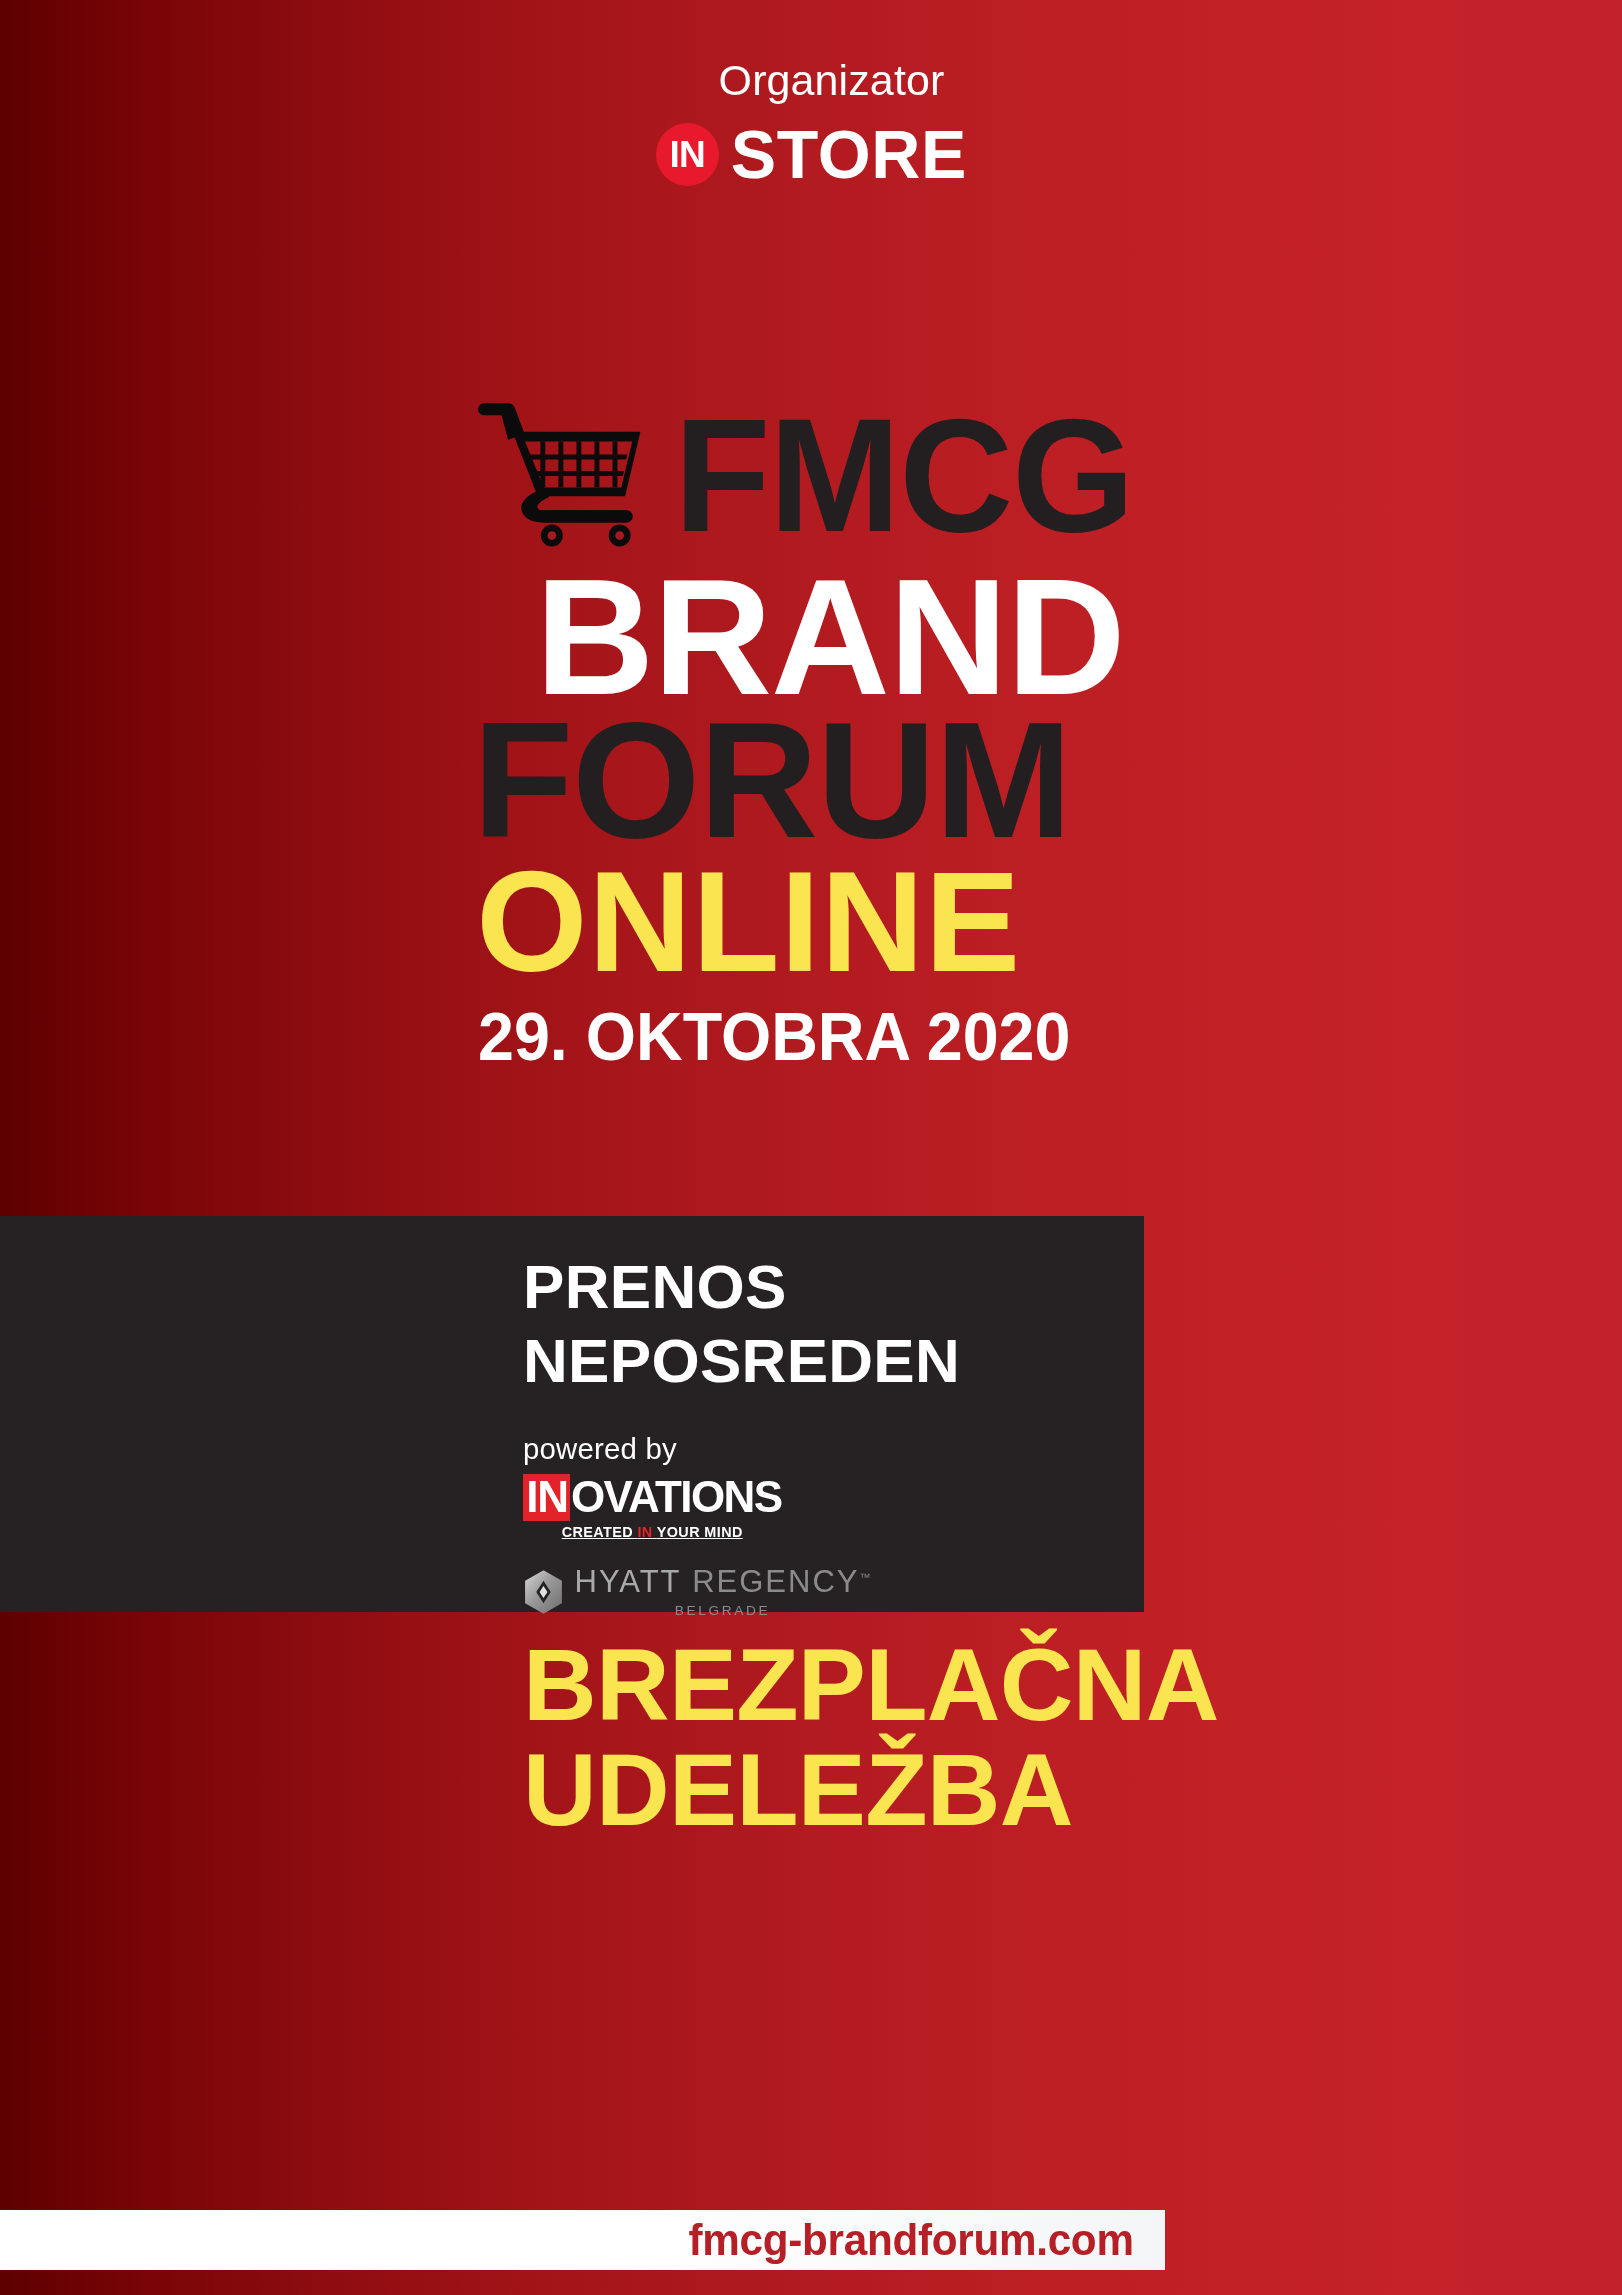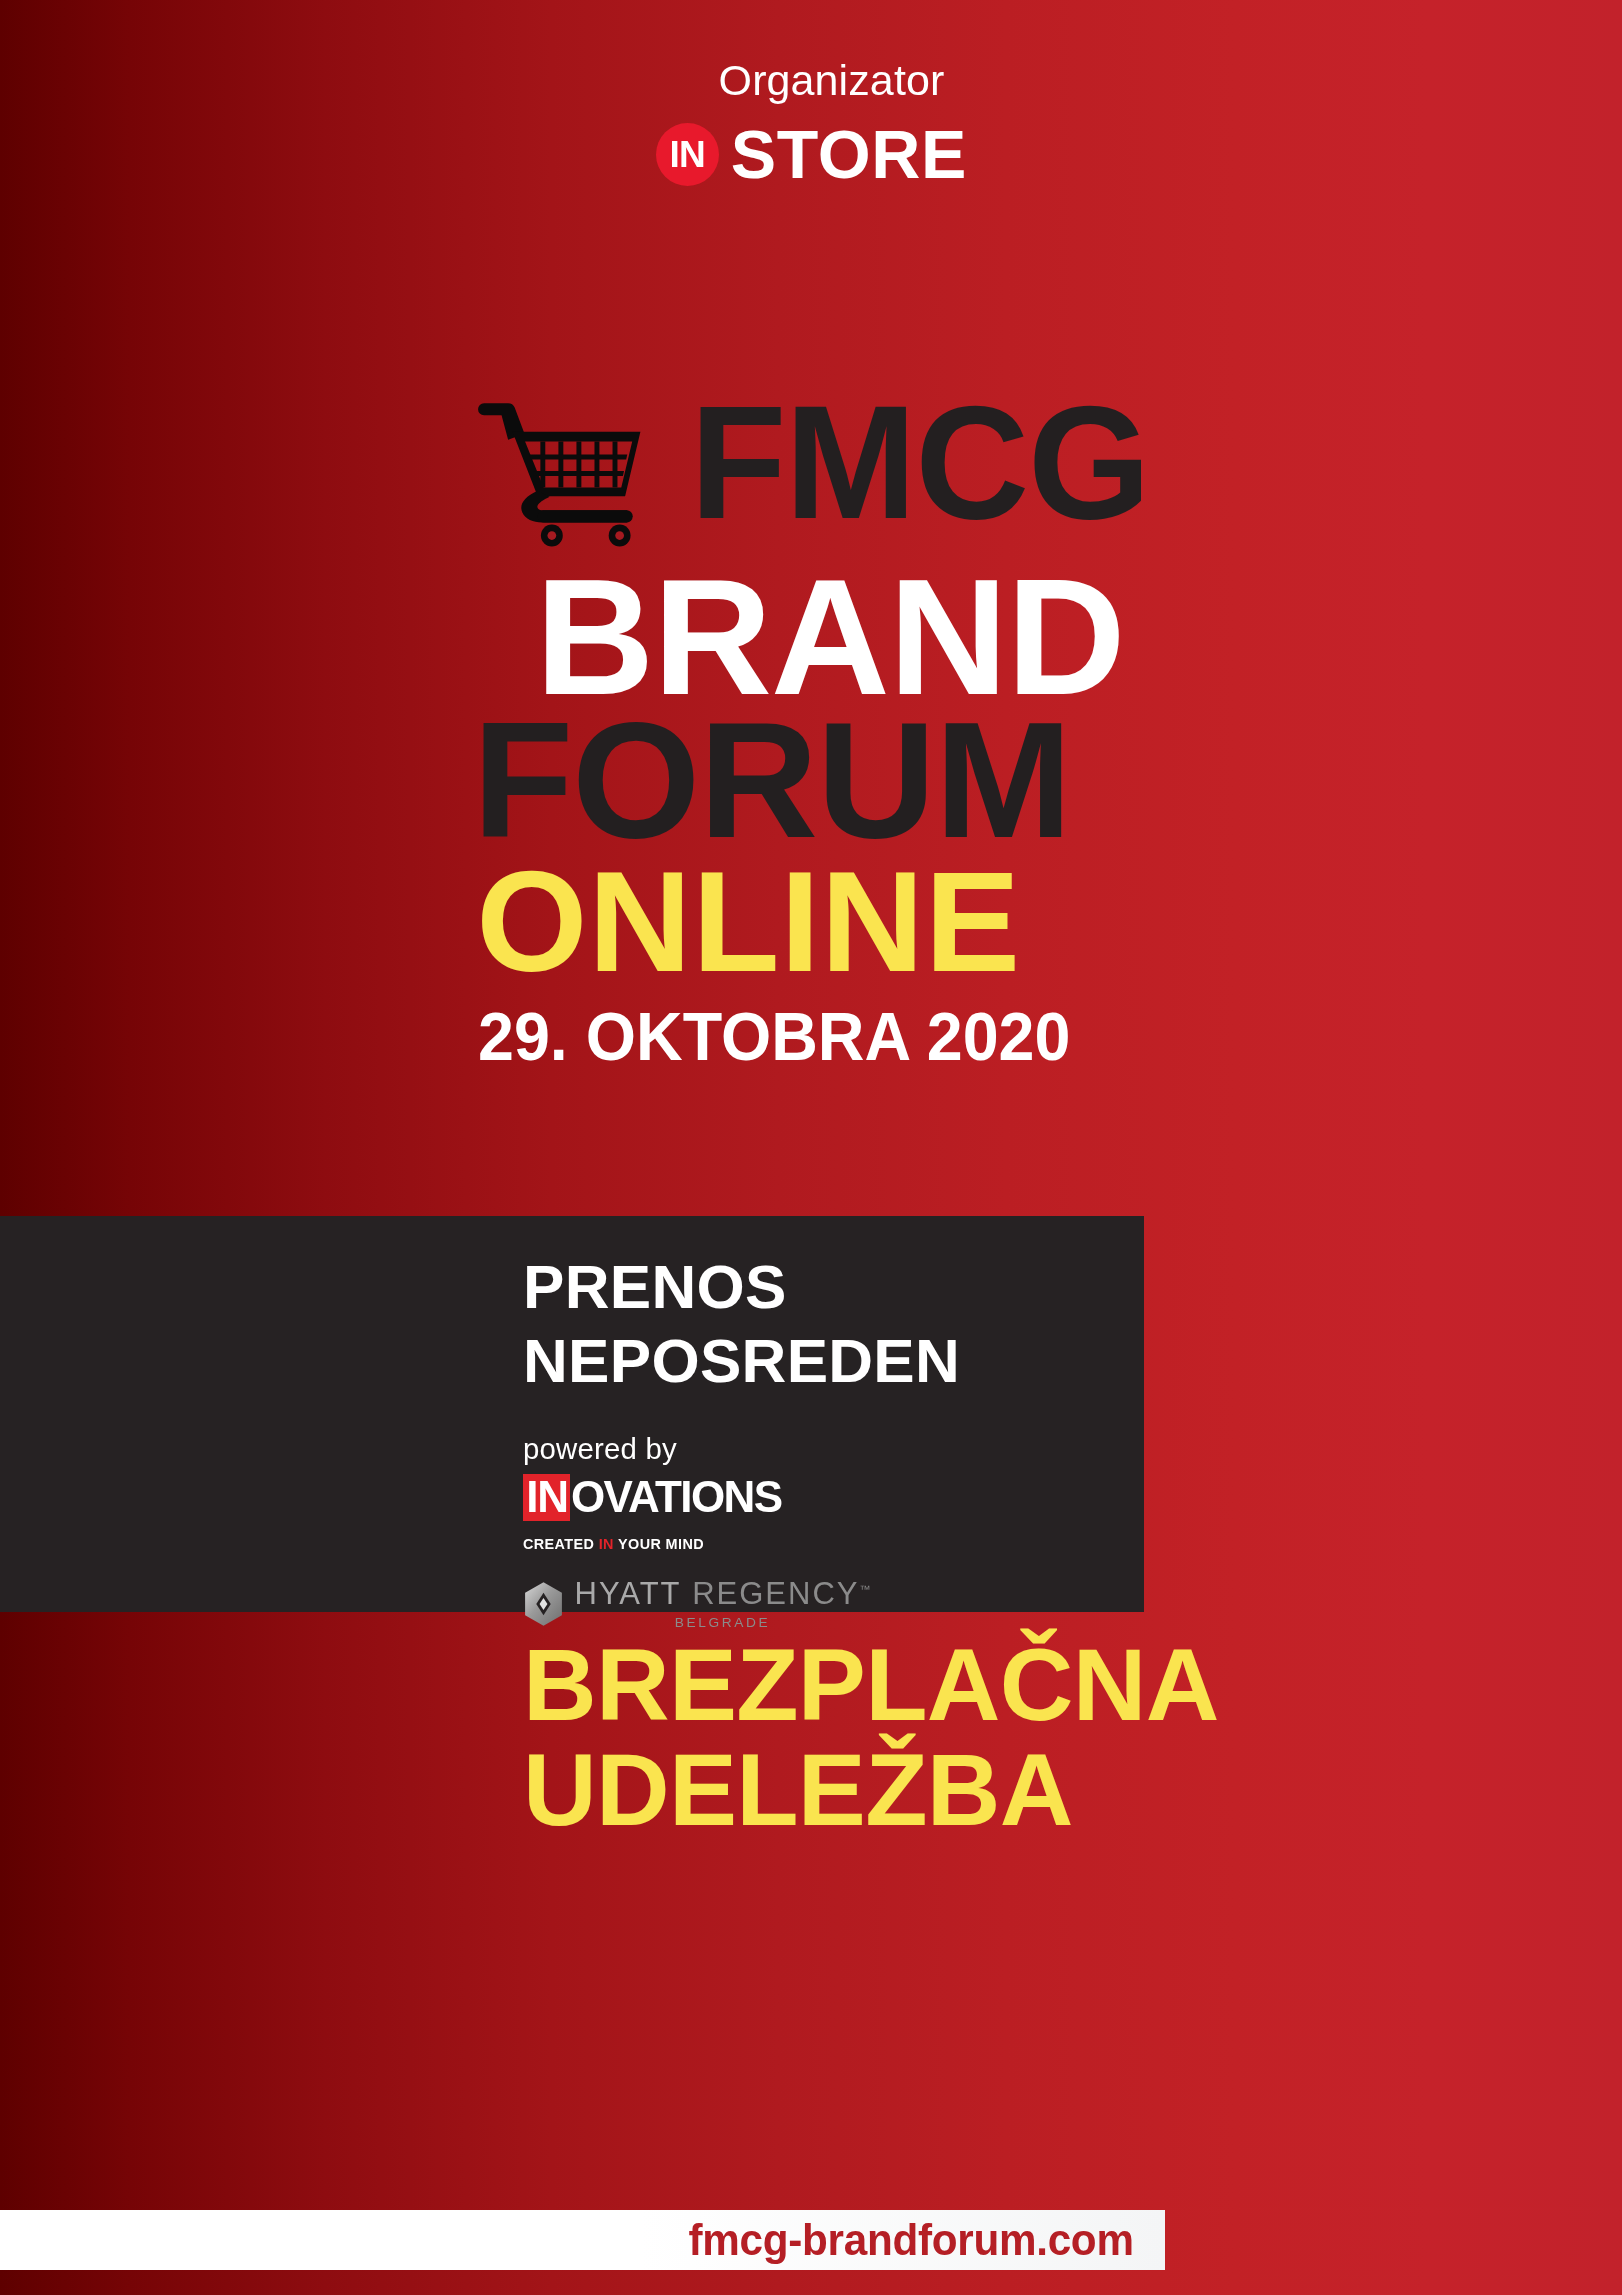--- a/index.html
+++ b/index.html
@@ -73,22 +73,22 @@
 
   
   .title-lockup {
     position: absolute;
     left: 458px;
     top: 393px;
     width: 720px;
   }
   .title-row-one {
     display: flex;
-    align-items: flex-start;
-    gap: 29px;
+    align-items: center;
+    gap: 13px;
     height: 164px;
   }
   .cart-icon {
     width: 203px;
     height: 164px;
     flex: 0 0 203px;
     position: relative;
     top: -3.9px;
   }
   .cart-icon svg { display: block; width: 100%; height: 100%; }
@@ -197,27 +197,28 @@
   }
   .inov-rest {
     color: #ffffff;
     font-size: 44px;
     font-weight: 700;
     letter-spacing: -1.6px;
     line-height: 1.02;
     margin-left: 0.7px;
   }
   .inov-tagline {
-    text-align: left;
-    margin-top: 15px;
+    text-align: center;
+    margin-top: 3px;
     font-size: 14.4px;
     font-weight: 700;
     letter-spacing: 0.4px;
     color: #ffffff;
     white-space: nowrap;
+    text-decoration: underline;
   }
   .inov-tagline .tag-in { color: #e2232a; }
 
   .hyatt-logo {
     margin-top: 26px;
     display: flex;
     align-items: center;
     gap: 10.5px;
   }
   .hyatt-mark { width: 41px; height: 46px; flex: 0 0 41px; }

